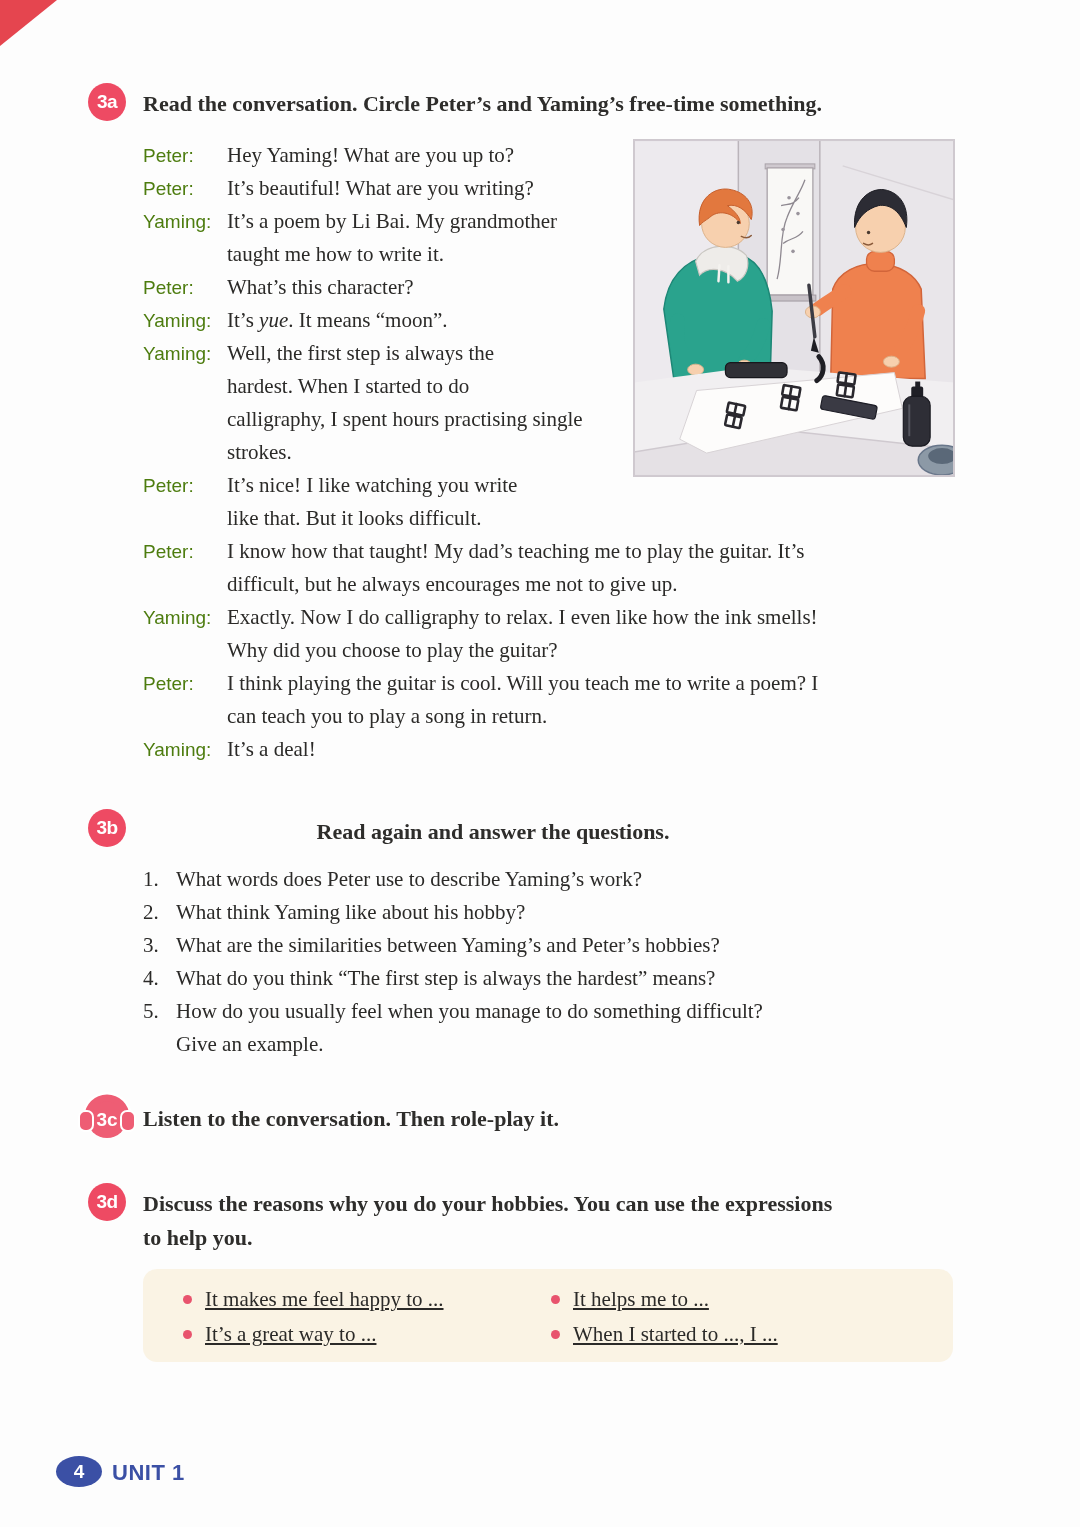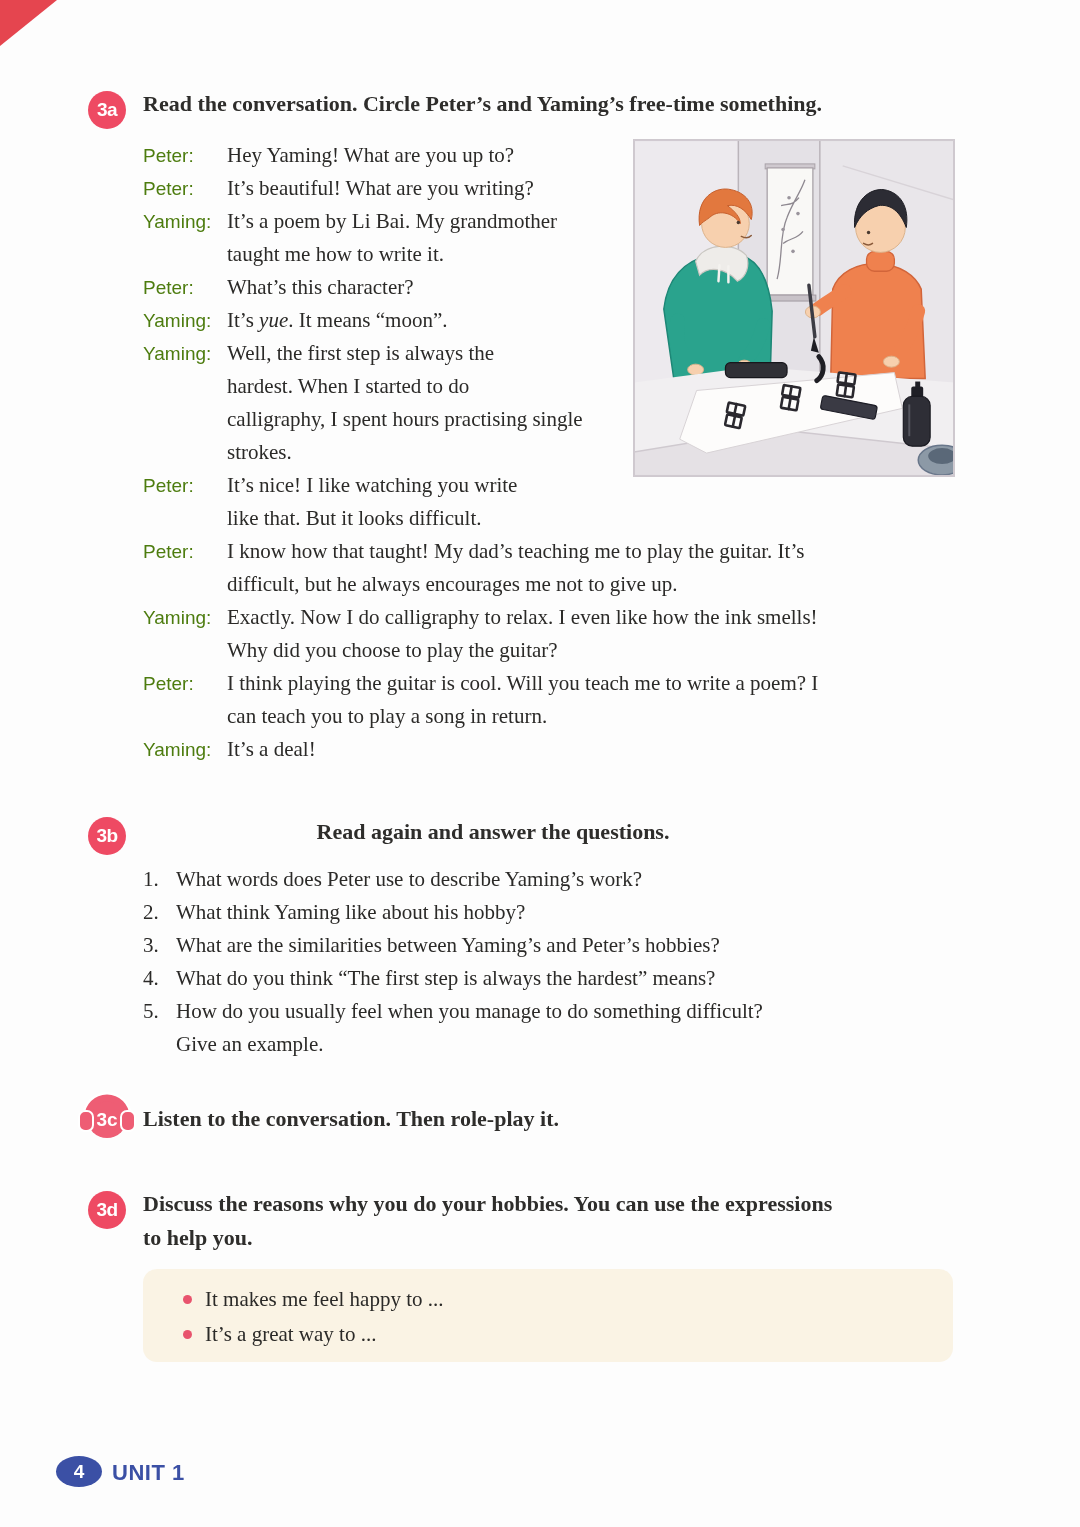--- a/index.html
+++ b/index.html
@@ -11,21 +11,20 @@
   .corner {
     position:absolute; left:0; top:0; width:0; height:0;
     border-top:46px solid #e5454f; border-right:57px solid transparent;
   }
   
   .badge {
     position:absolute; width:38px; height:38px; border-radius:50%;
     background:#ee4a63; color:#fff; font-family:"Liberation Sans", sans-serif;
     font-weight:bold; font-size:19px; display:flex; align-items:center; justify-content:center;
     letter-spacing:-0.5px;
-    margin-top:8px;
   }
   .stitle {
     position:absolute; font-weight:bold; font-size:22px; color:#2e2d2b; line-height:34px;
   }
   #badge-3a { left:88px; top:83px; }
   #title-3a { left:143px; top:87px; width:830px; }
 
   
   #dialogue { position:absolute; left:143px; top:139px; width:812px; font-size:21px; line-height:33px; }
   .illus {
@@ -53,21 +52,21 @@
   #title-3c { left:143px; top:1102px; width:700px; }
 
   #badge-3d { left:88px; top:1183px; }
   #title-3d { left:143px; top:1187px; width:830px; white-space:pre-line; }
 
   
   #expr-box {
     position:absolute; left:143px; top:1269px; width:810px; height:93px;
     background:#faf3e4; border-radius:14px;
   }
-  .expr-grid { display:grid; grid-template-columns:368px 1fr; padding:13px 4px 0 40px; }
+  .expr-grid { display:grid; grid-template-columns:368px 1fr; padding:13px 4px 0 40px;text-decoration:underline; }
   .expr-col { display:flex; flex-direction:column; }
   .expr-item { display:flex; align-items:center; gap:13px; font-size:21px; line-height:35px; color:#2b2a28; }
   .dot { width:9px; height:9px; border-radius:50%; background:#e8536d; flex:none; }
 
   
   #page-badge {
     position:absolute; left:56px; top:1456px; width:46px; height:31px; border-radius:50%;
     background:#3b50a5; color:#fff; font-family:"Liberation Sans", sans-serif;
     font-weight:bold; font-size:19px; display:flex; align-items:center; justify-content:center;
   }
@@ -238,19 +237,29 @@
       <div class="expr-col">
         <div class="expr-item">
             <span class="dot"></span>
             <span>It makes me feel happy to ...</span>
           </div>
         <div class="expr-item">
             <span class="dot"></span>
             <span>It’s a great way to ...</span>
           </div>
       </div>
+      <div class="expr-col">
+        <div class="expr-item">
+            <span class="dot"></span>
+            <span>It helps me to ...</span>
+          </div>
+        <div class="expr-item">
+            <span class="dot"></span>
+            <span>When I started to ..., I ...</span>
+          </div>
+      </div>
     </div>
   </div>
 
   <div id="page-badge">4</div>
   <div id="unit-label">UNIT 1</div>
 
 </div>
 
 </body></html>

